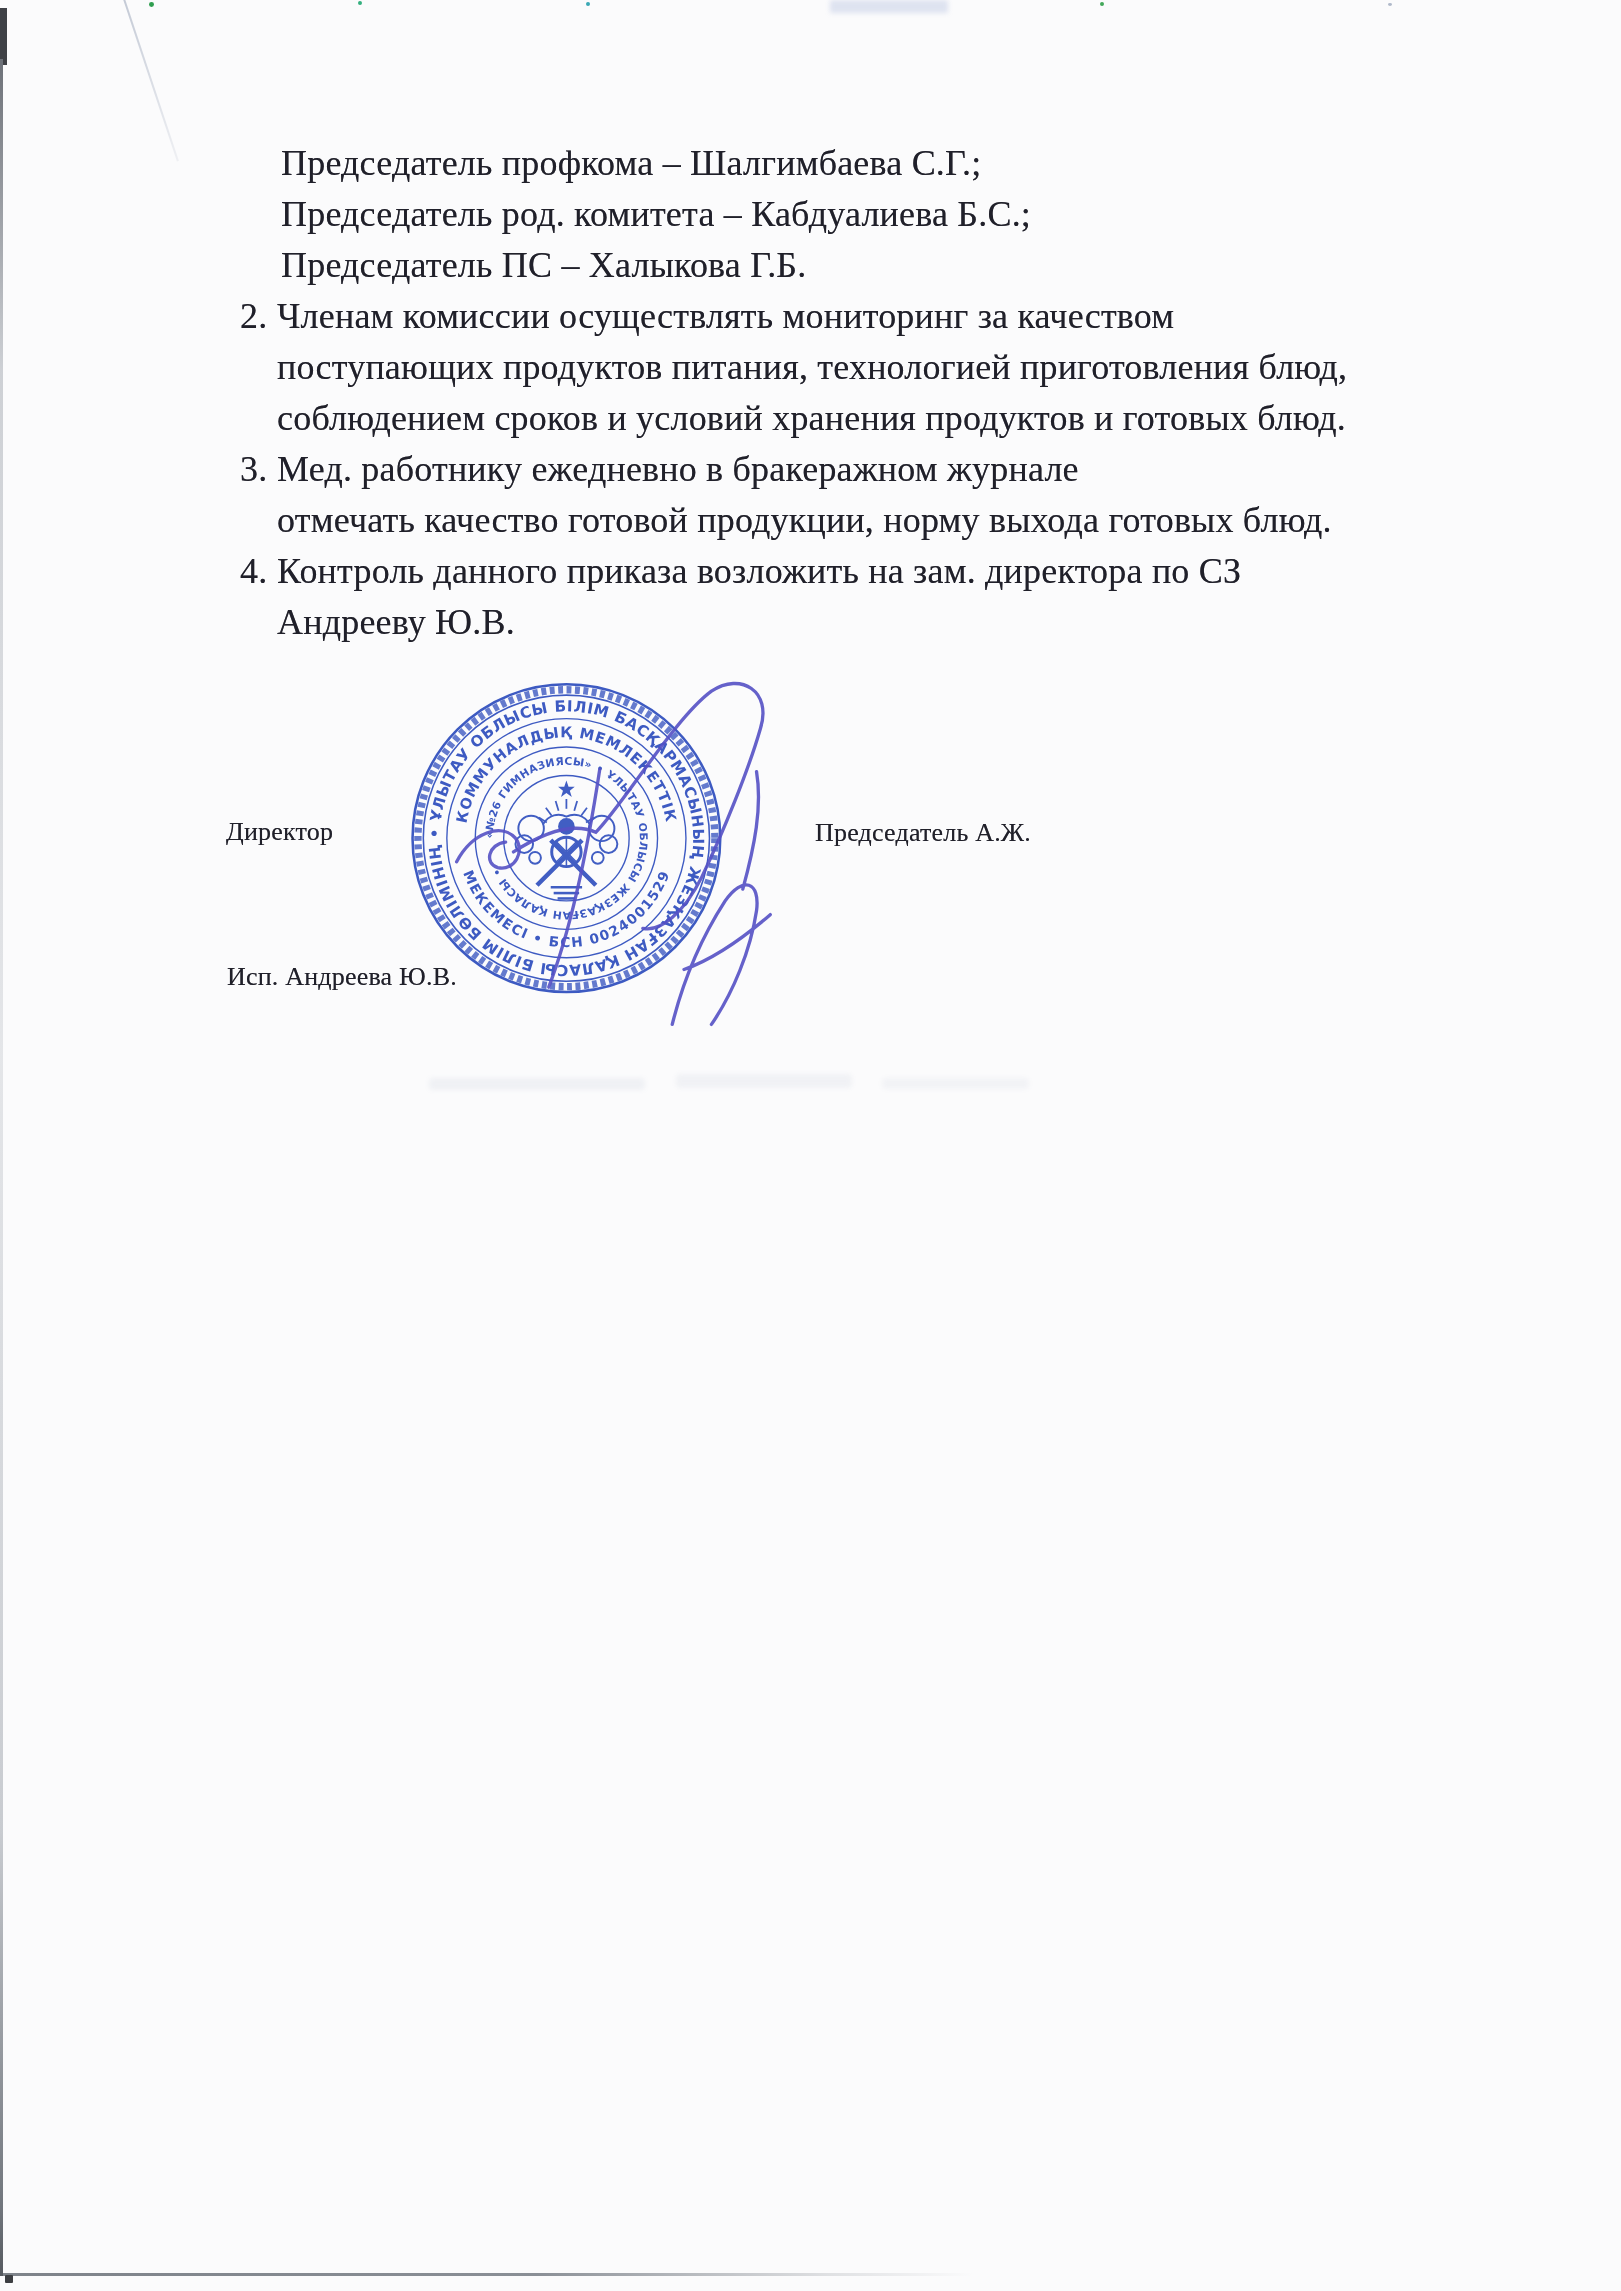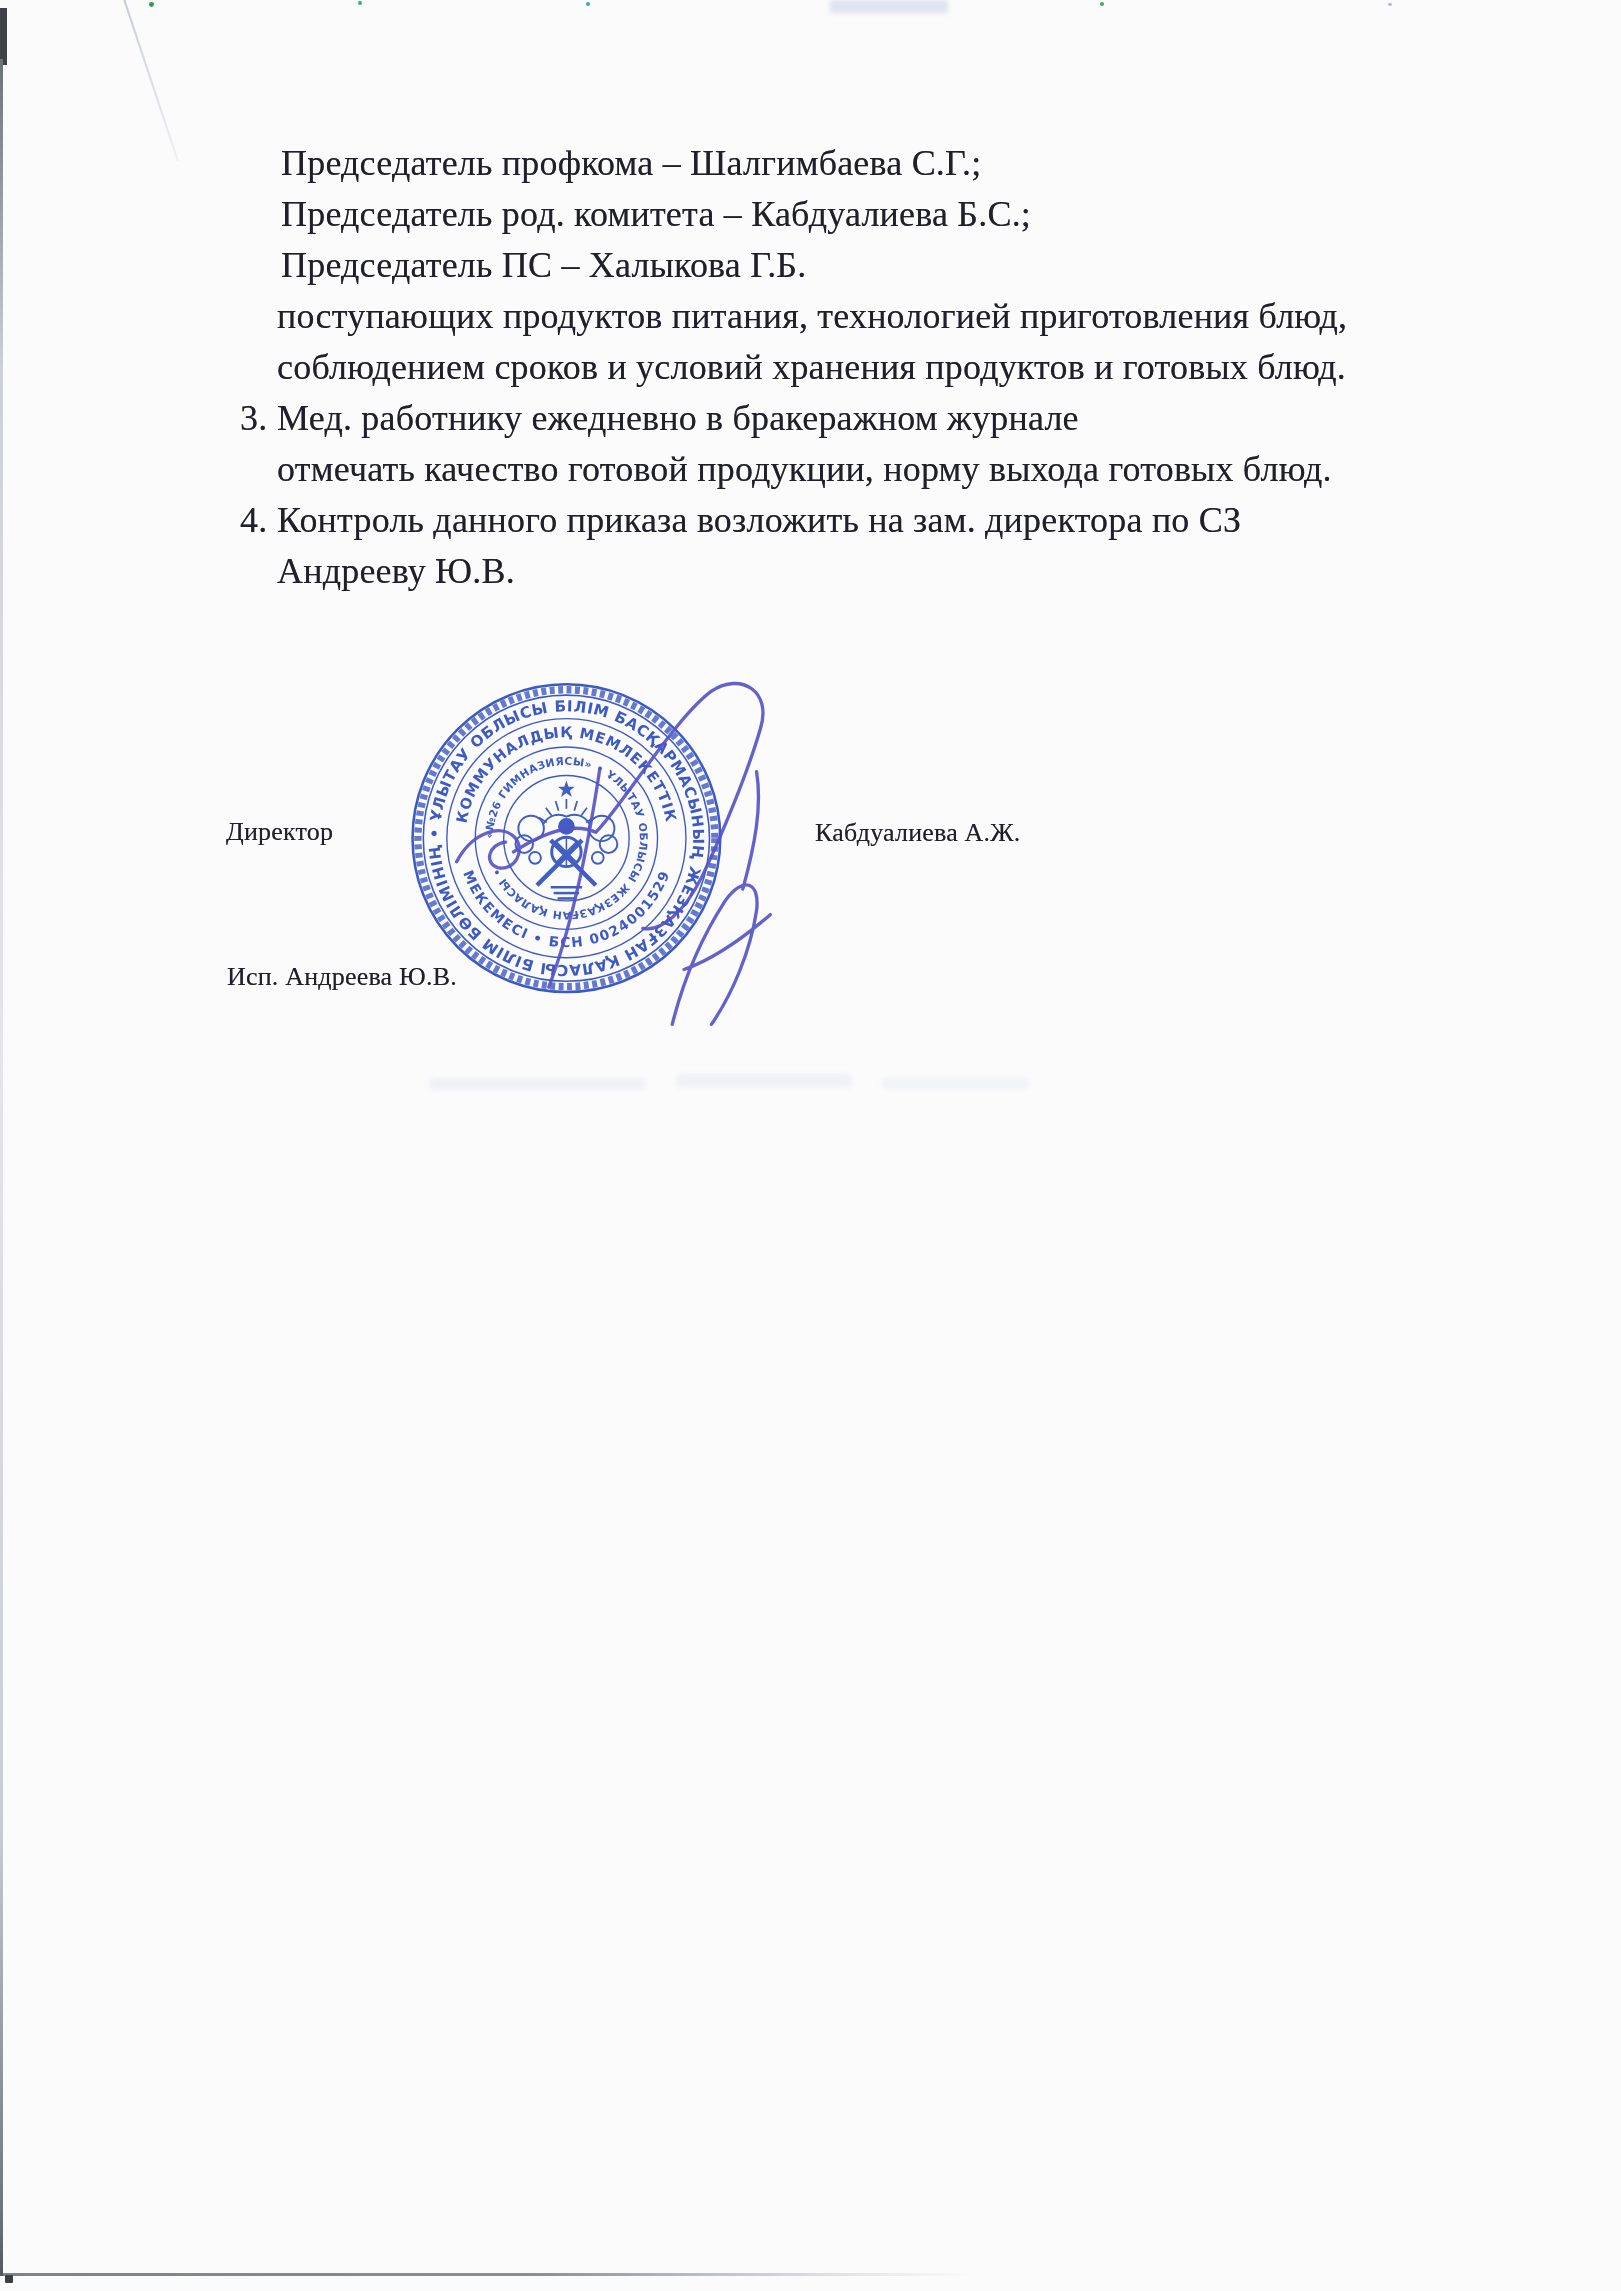--- a/index.html
+++ b/index.html
@@ -51,32 +51,33 @@
 </head>
 <body>
 
 <div class="page">
 
   <div class="textblock">
     <div class="line committee">Председатель профкома – Шалгимбаева С.Г.;</div>
     <div class="line committee">Председатель род. комитета – Кабдуалиева Б.С.;</div>
     <div class="line committee">Председатель ПС – Халыкова Г.Б.</div>
 
+    <div class="line"><span class="num">2.</span><span>Членам комиссии осуществлять мониторинг за качеством</span></div>
     <div class="line cont">поступающих продуктов питания, технологией приготовления блюд,</div>
     <div class="line cont">соблюдением сроков и условий хранения продуктов и готовых блюд.</div>
 
     <div class="line"><span class="num">3.</span><span>Мед. работнику ежедневно в бракеражном журнале</span></div>
     <div class="line cont">отмечать качество готовой продукции, норму выхода готовых блюд.</div>
 
     <div class="line"><span class="num">4.</span><span>Контроль данного приказа возложить на зам. директора по СЗ</span></div>
     <div class="line cont">Андрееву Ю.В.</div>
   </div>
 
   <div id="director-label" class="sigline">Директор</div>
-  <div id="director-name" class="sigline">Кабдуалиева А.Ж.</div>
+  <div id="director-name" class="sigline">Председатель А.Ж.</div>
   <div id="executor-line" class="sigline">Исп. Андреева Ю.В.</div>
 
   <div class="stampwrap">
     <svg width="412" height="392" viewBox="-190 -190 420 400" xmlns="http://www.w3.org/2000/svg">
       <defs>
         <path id="ringOuter" d="M -134 0 A 134 134 0 1 1 134 0 A 134 134 0 1 1 -134 0" fill="none"></path>
         <path id="arcMidTop" d="M -107 0 A 107 107 0 1 1 107 0" fill="none"></path>
         <path id="arcMidBottom" d="M -107 0 A 107 107 0 1 0 107 0" fill="none"></path>
         <path id="ringInner" d="M -78 0 A 78 78 0 1 1 78 0 A 78 78 0 1 1 -78 0" fill="none"></path>
       </defs>

